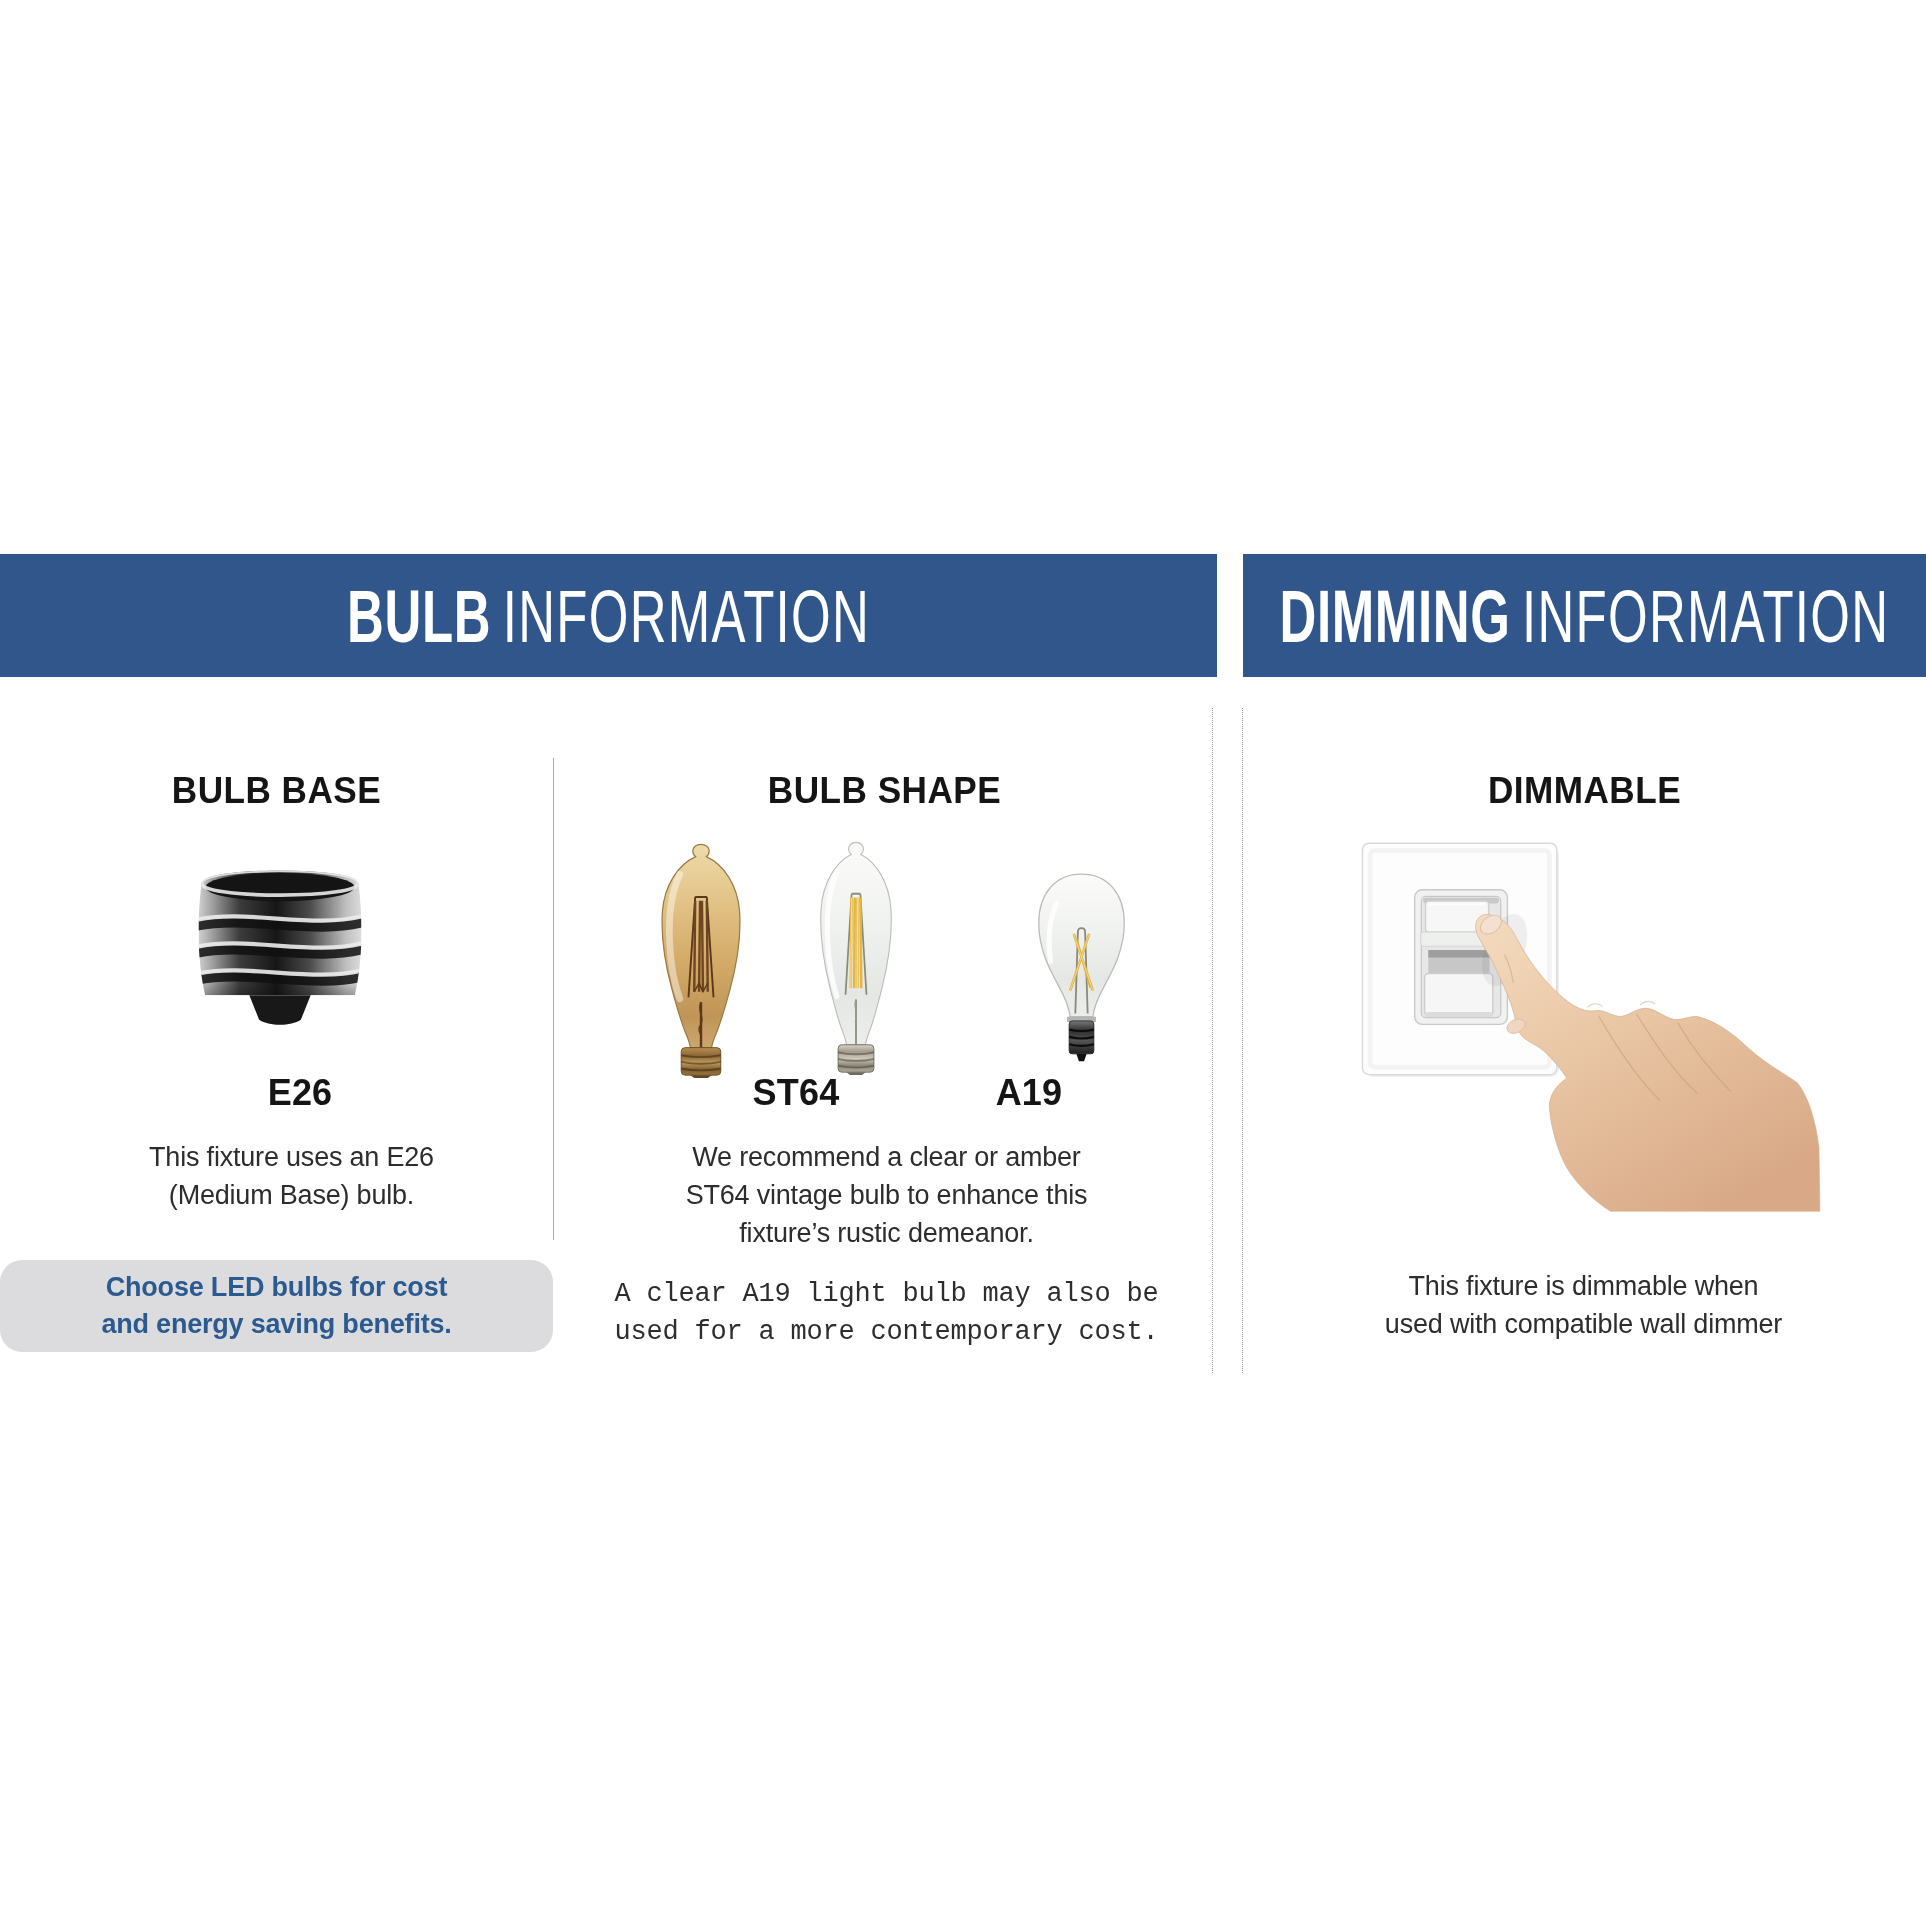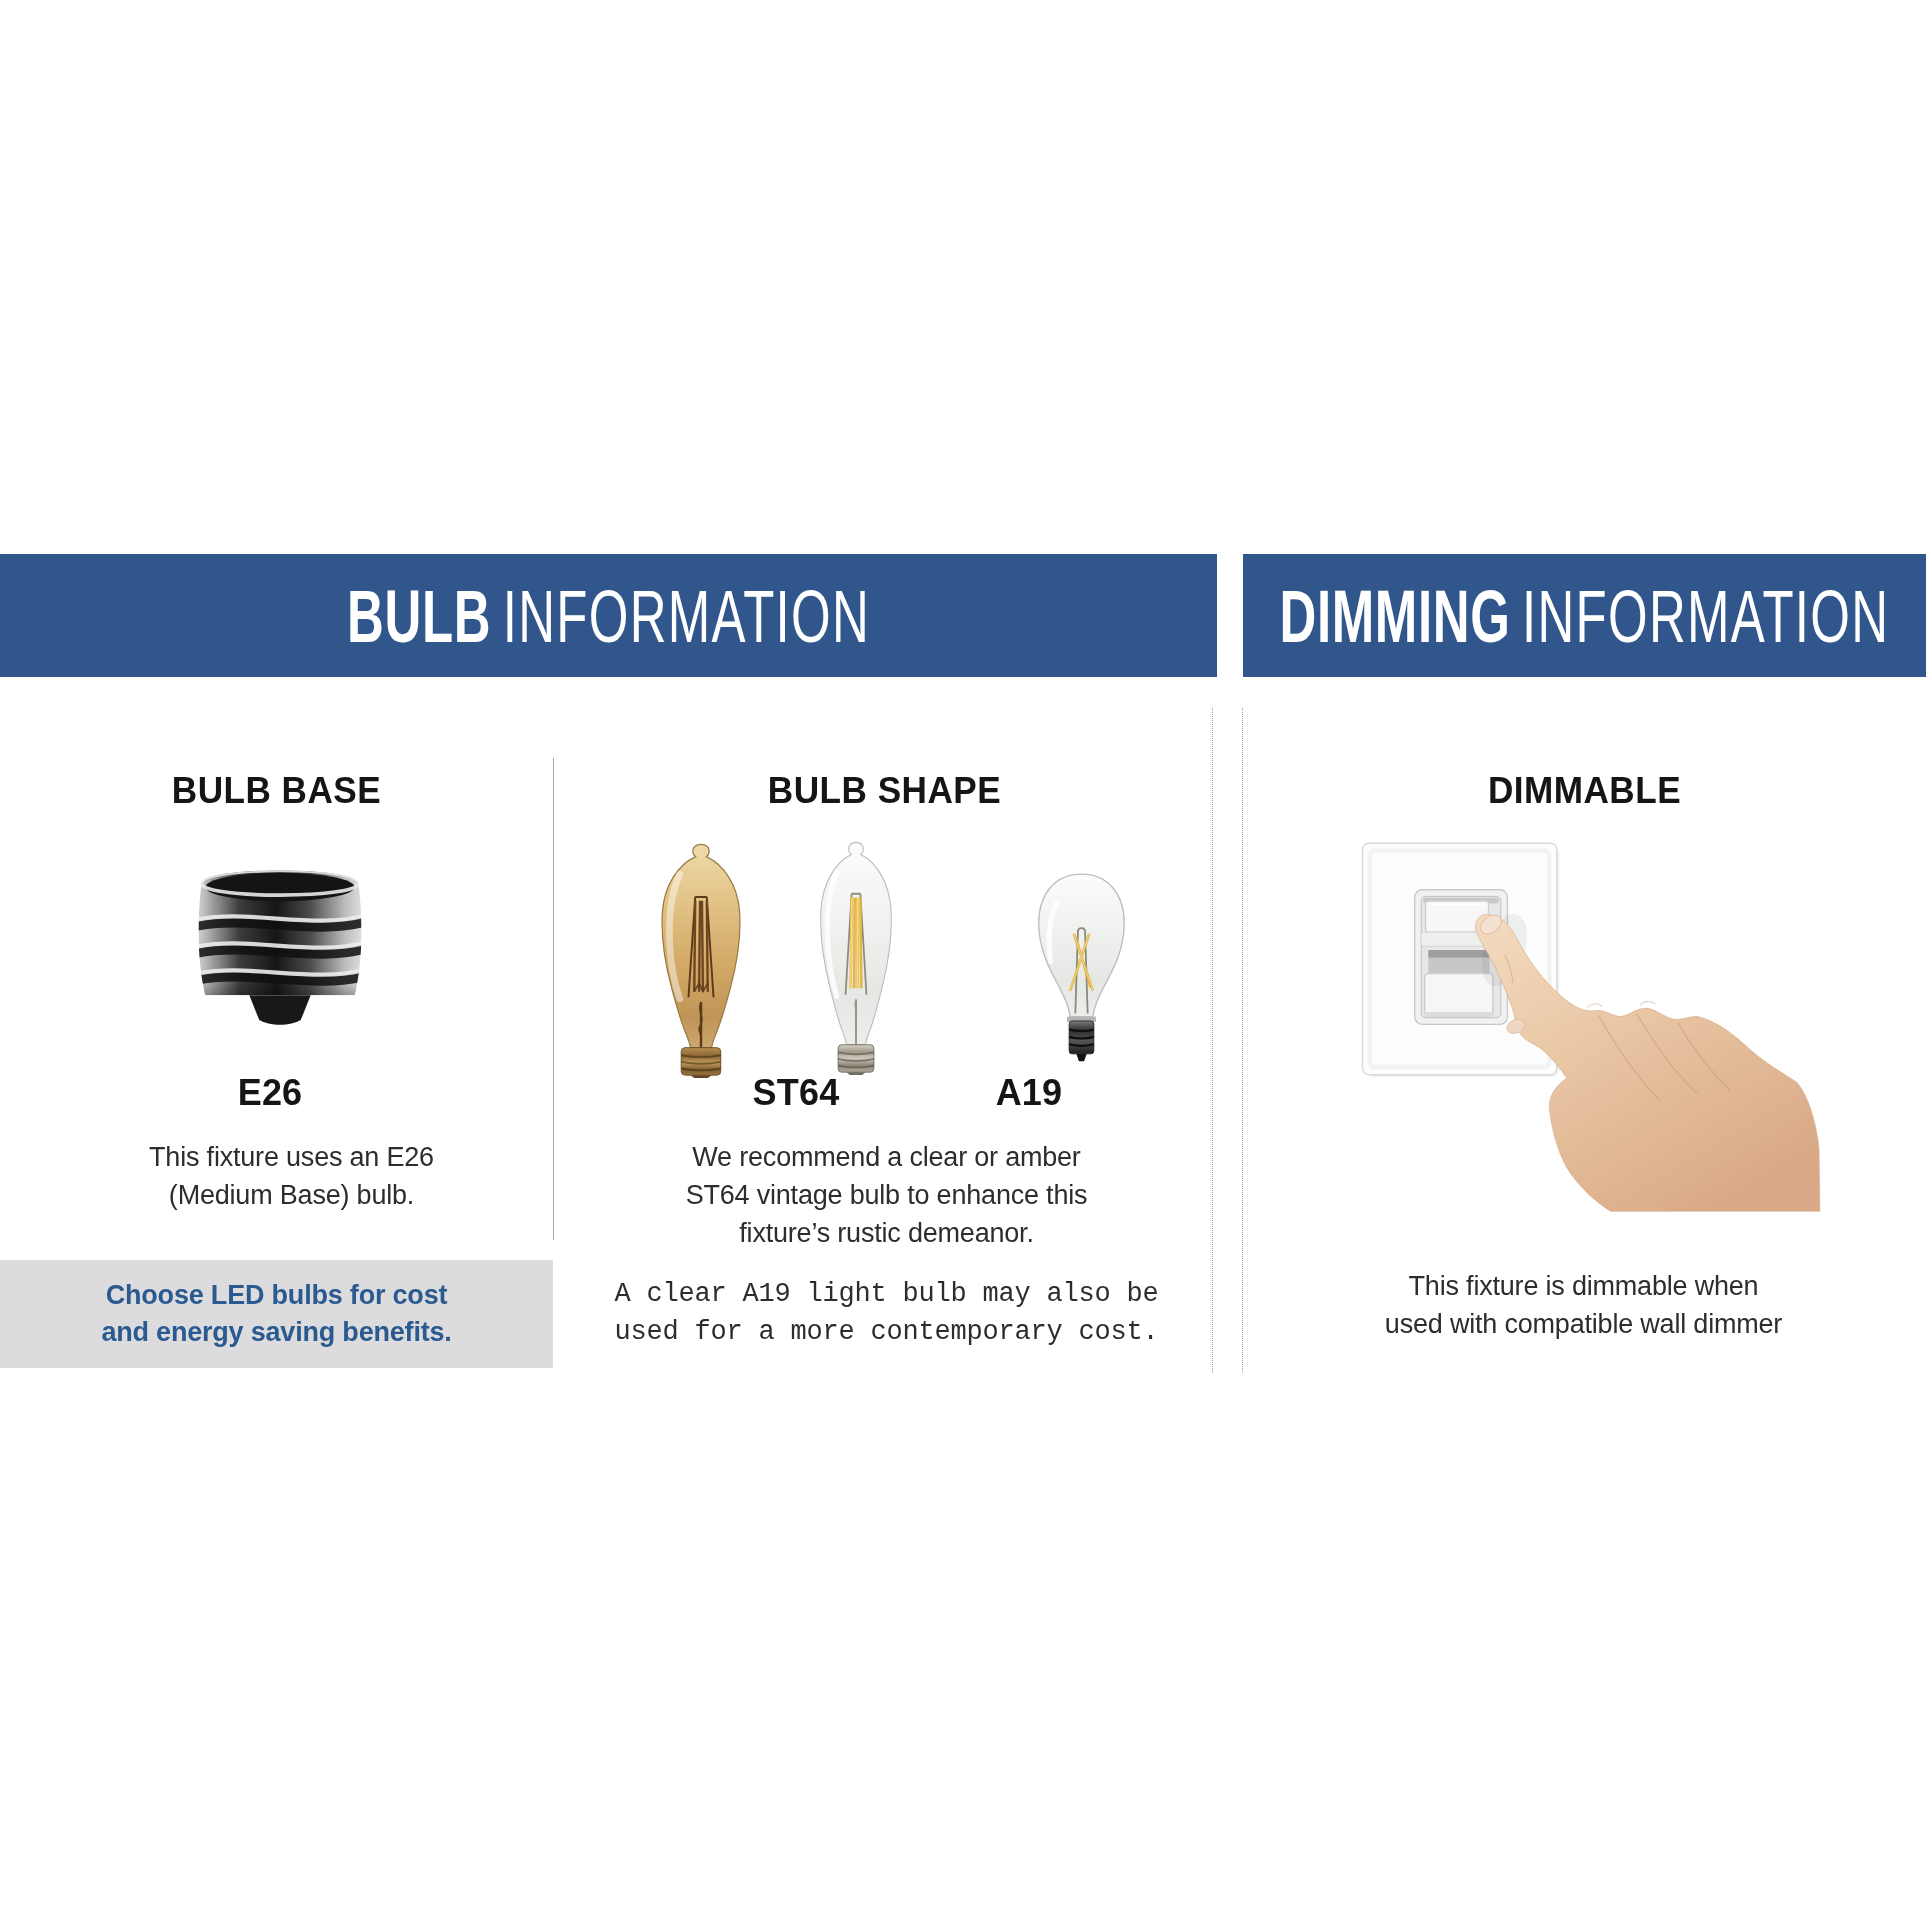--- a/index.html
+++ b/index.html
@@ -30,33 +30,33 @@
 
   .col-heading{position:absolute;top:770px;font-size:37px;font-weight:700;line-height:42px;
                color:var(--heading-text);text-align:center;letter-spacing:0.5px;
                transform:scaleX(0.95);transform-origin:center;}
   .h-col1{left:0;width:553px;}
   .h-col2{left:553px;width:663px;}
   .h-col3{left:1243px;width:683px;}
 
   .sub-label{position:absolute;top:1073px;font-size:36px;font-weight:700;line-height:40px;
              color:var(--heading-text);text-align:center;letter-spacing:0.2px;}
-  .l-e26{left:3px;width:534px;}
+  .l-e26{left:33px;width:534px;}
   .l-st64{left:655px;width:282px;}
   .l-a19{left:888px;width:282px;}
 
   .para{position:absolute;font-size:27px;line-height:38px;color:var(--body-text);
         text-align:center;letter-spacing:-0.2px;}
   .p-col1{left:33px;top:1138px;width:517px;}
   .p-col2a{left:583px;top:1138px;width:607px;}
   .p-col2b{left:583px;top:1275px;width:607px;font-family:Liberation Mono, monospace;}
   .p-col3{left:1266px;top:1267px;width:635px;}
 
-  .note-box{position:absolute;left:0;top:1260px;width:553px;height:108px;background:var(--note-bg);
-            display:flex;flex-direction:column;align-items:center;justify-content:center;}
+  .note-box{position:absolute;left:0;top:1260px;width:553px;height:92px;background:var(--note-bg);
+            display:flex;flex-direction:column;align-items:center;justify-content:center;border-radius:22px;}
   .note-box div{font-size:27px;line-height:37px;font-weight:700;color:var(--note-text);
                 text-align:center;letter-spacing:-0.2px;}
 
   .img{position:absolute;}
   .img-e26{left:188px;top:865px;width:184px;height:172px;}
   .img-amber{left:648px;top:841px;width:106px;height:237px;}
   .img-clear{left:808px;top:839px;width:96px;height:236px;}
   .img-a19{left:1030px;top:871px;width:103px;height:202px;}
   .img-dimmer{left:1354px;top:837px;width:480px;height:386px;}
 </style>

